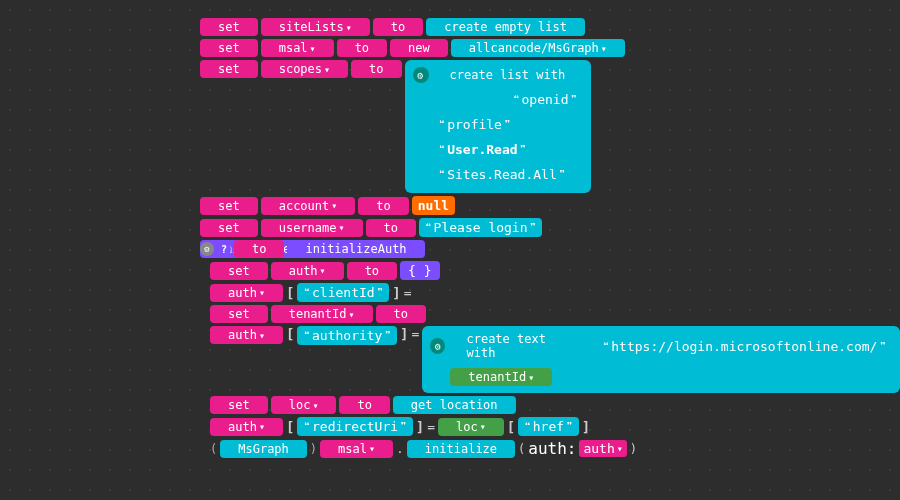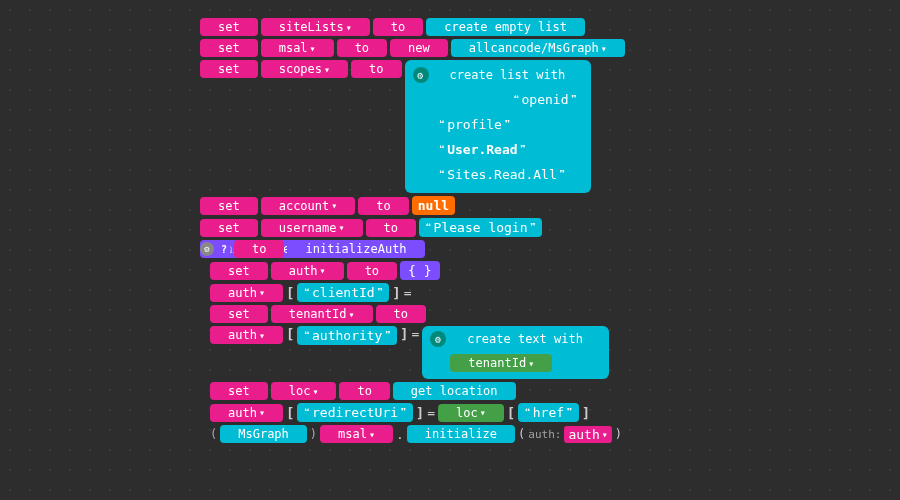--- a/index.html
+++ b/index.html
@@ -232,20 +232,21 @@
   <div class="block-row" style="margin-left: 10px; align-items: flex-start;">
     <span class="label-block pink-block dropdown">auth</span>
     <span class="bracket">[</span>
     <span class="string-block">authority</span>
     <span class="bracket">]</span>
     <span class="equals">=</span>
     <div class="large-teal-block" style="padding: 4px 8px;">
       <div class="block-row">
         <span style="background:#00897b; border-radius:50%; width:16px; height:16px; display:inline-flex; align-items:center; justify-content:center; font-size:10px; color:white;">⚙</span>
         <span class="label-block teal-block">create text with</span>
+        <span class="string-block">https://login.microsoftonline.com/</span>
       </div>
       <div class="block-row" style="margin-left: 20px;">
         <span class="label-block green-block dropdown">tenantId</span>
       </div>
     </div>
   </div>
 
   <div class="block-row" style="margin-left: 10px;">
     <span class="label-block pink-block">set</span>
     <span class="label-block pink-block dropdown">loc</span>
@@ -266,18 +267,18 @@
   </div>
 
   <div class="block-row" style="margin-left: 10px;">
     <span style="color:#aaa; font-size:12px;">(</span>
     <span class="label-block teal-block">MsGraph</span>
     <span style="color:#aaa; font-size:12px;">)</span>
     <span class="label-block pink-block dropdown">msal</span>
     <span style="color:#ccc;">.</span>
     <span class="label-block teal-block">initialize</span>
     <span style="color:#ccc; font-size:12px;">(</span>
-    <span style="color:#a3a3a3; font-size:11px;">auth:</span>
+    <span style="color:#ffffff; font-size:16px;">auth:</span>
     <span class="auth-drop">auth</span>
     <span style="color:#ccc; font-size:12px;">)</span>
   </div>
 
 </div>
 
 </body></html>

